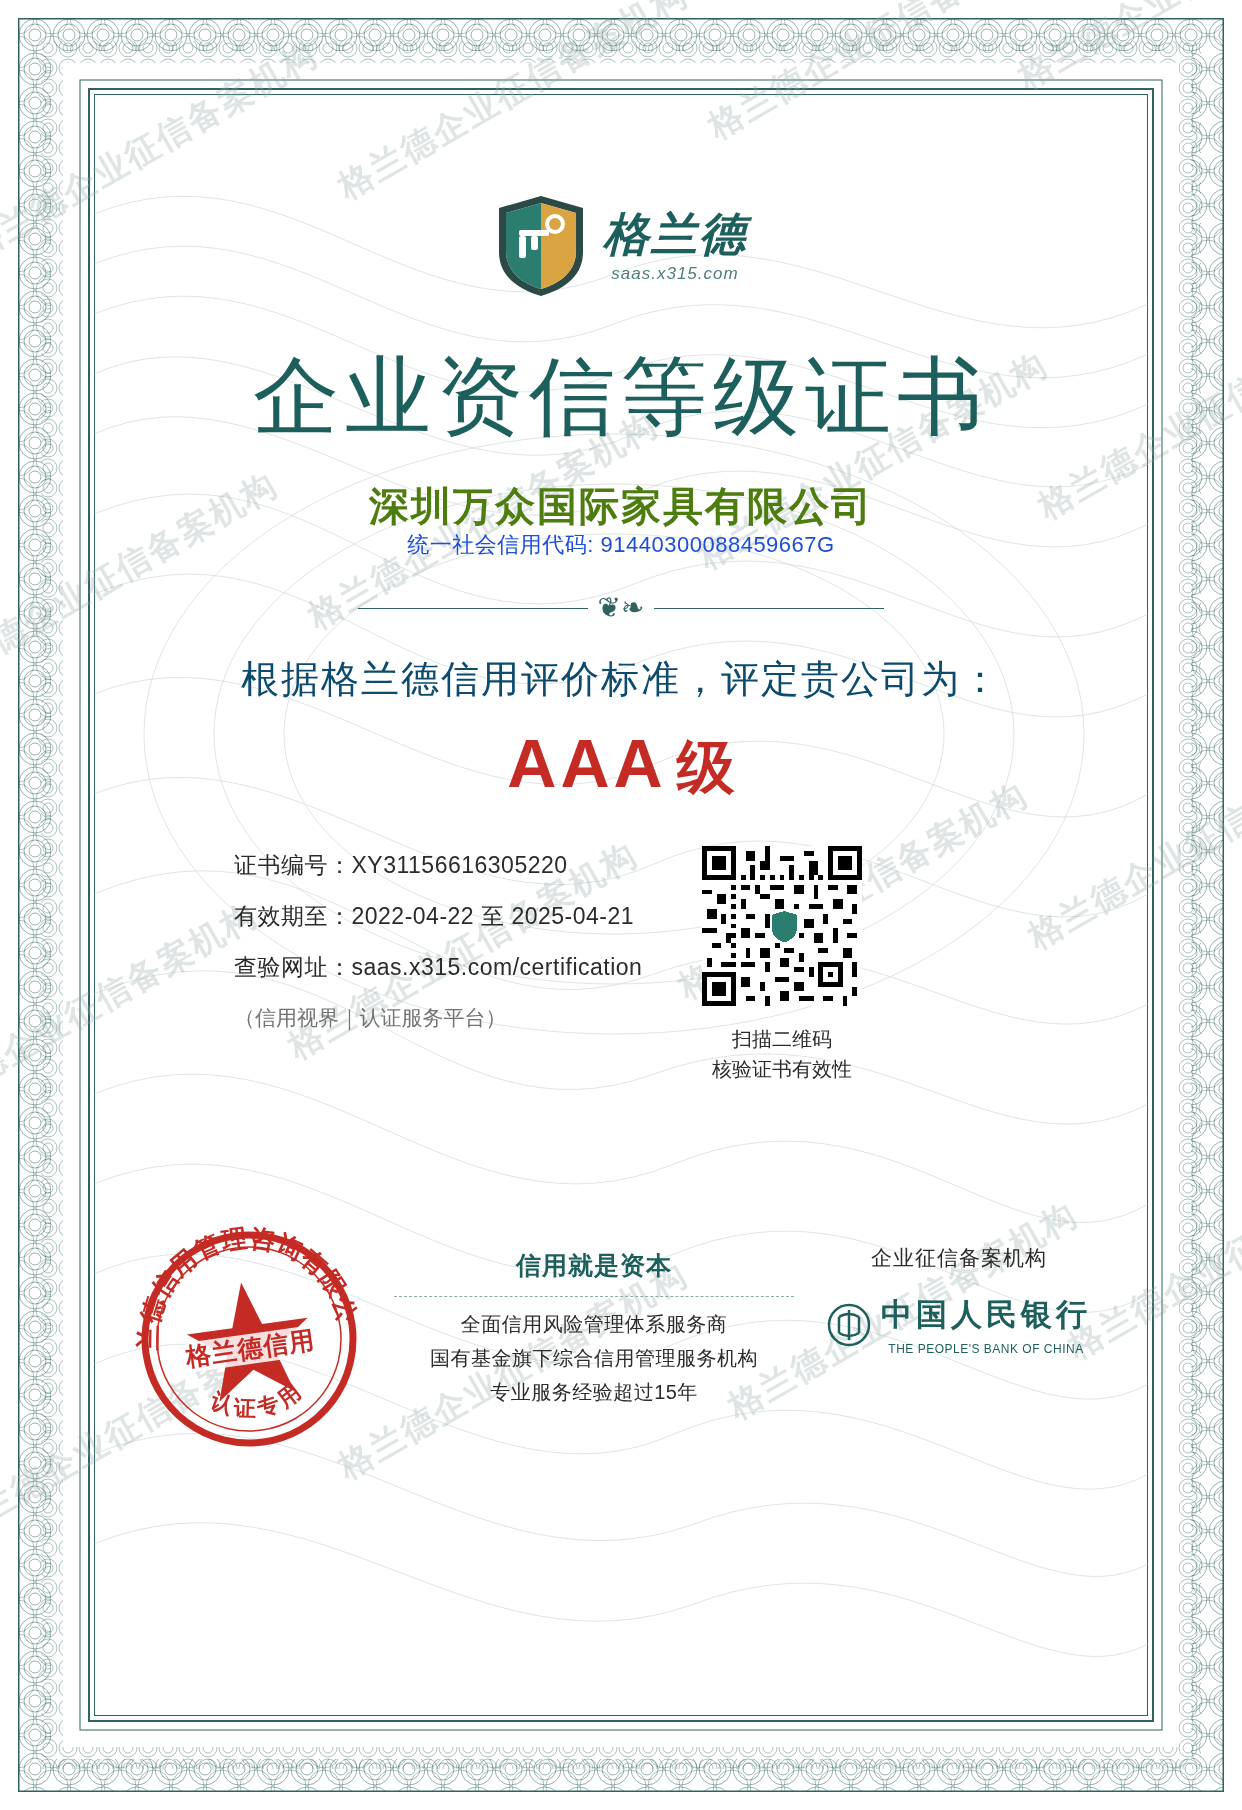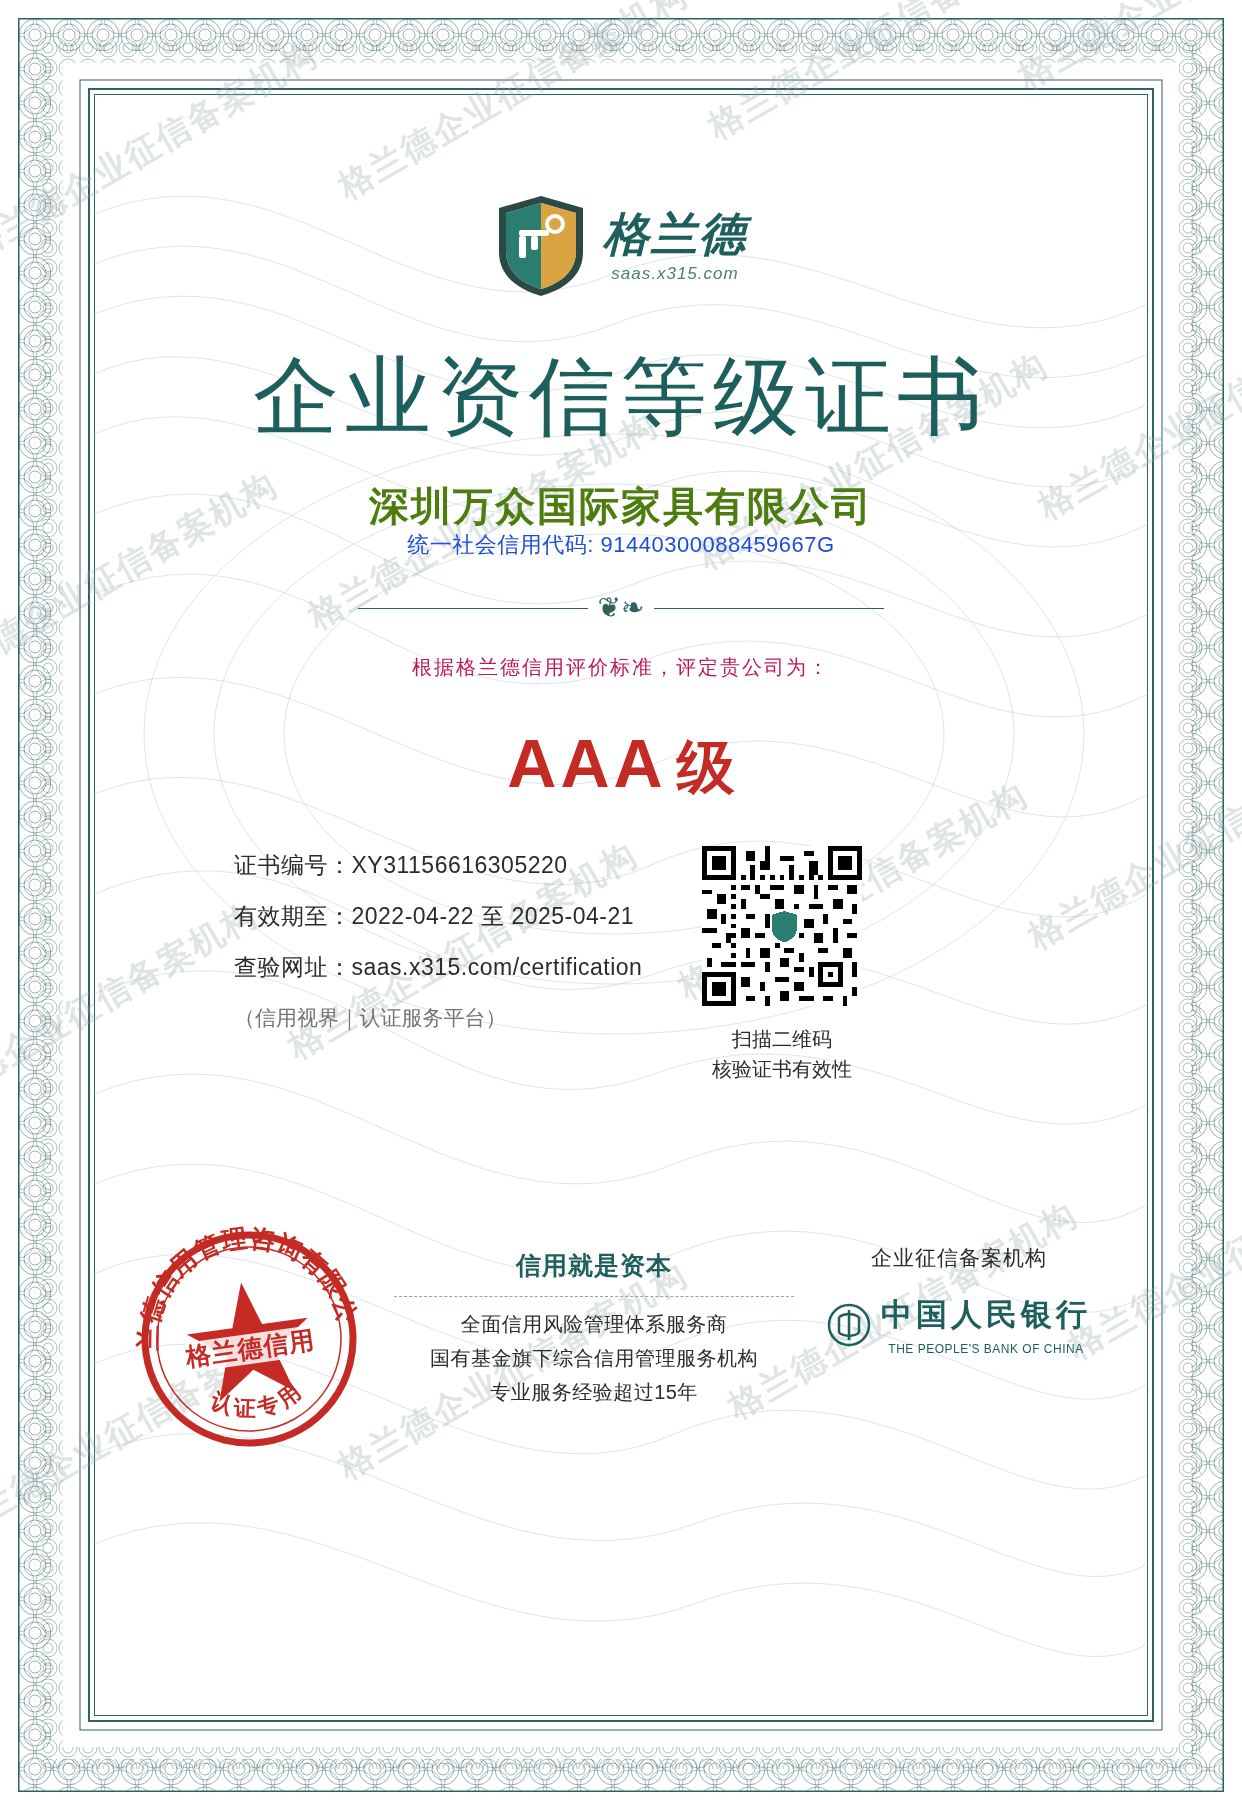--- a/index.html
+++ b/index.html
@@ -152,22 +152,22 @@
     color: #2f6360;
     font-size: 28px;
     line-height: 1;
   }
 
   .statement {
     position: absolute;
     left: 0; top: 560px;
     width: 100%;
     text-align: center;
-    font-size: 20px;
-    color: #be185d;
+    font-size: 38px;
+    color: #0c4a6e;
     letter-spacing: 2px;
   }
 
   .grade {
     position: absolute;
     left: 0; top: 630px;
     width: 100%;
     text-align: center;
     color: #c42b24;
   }

